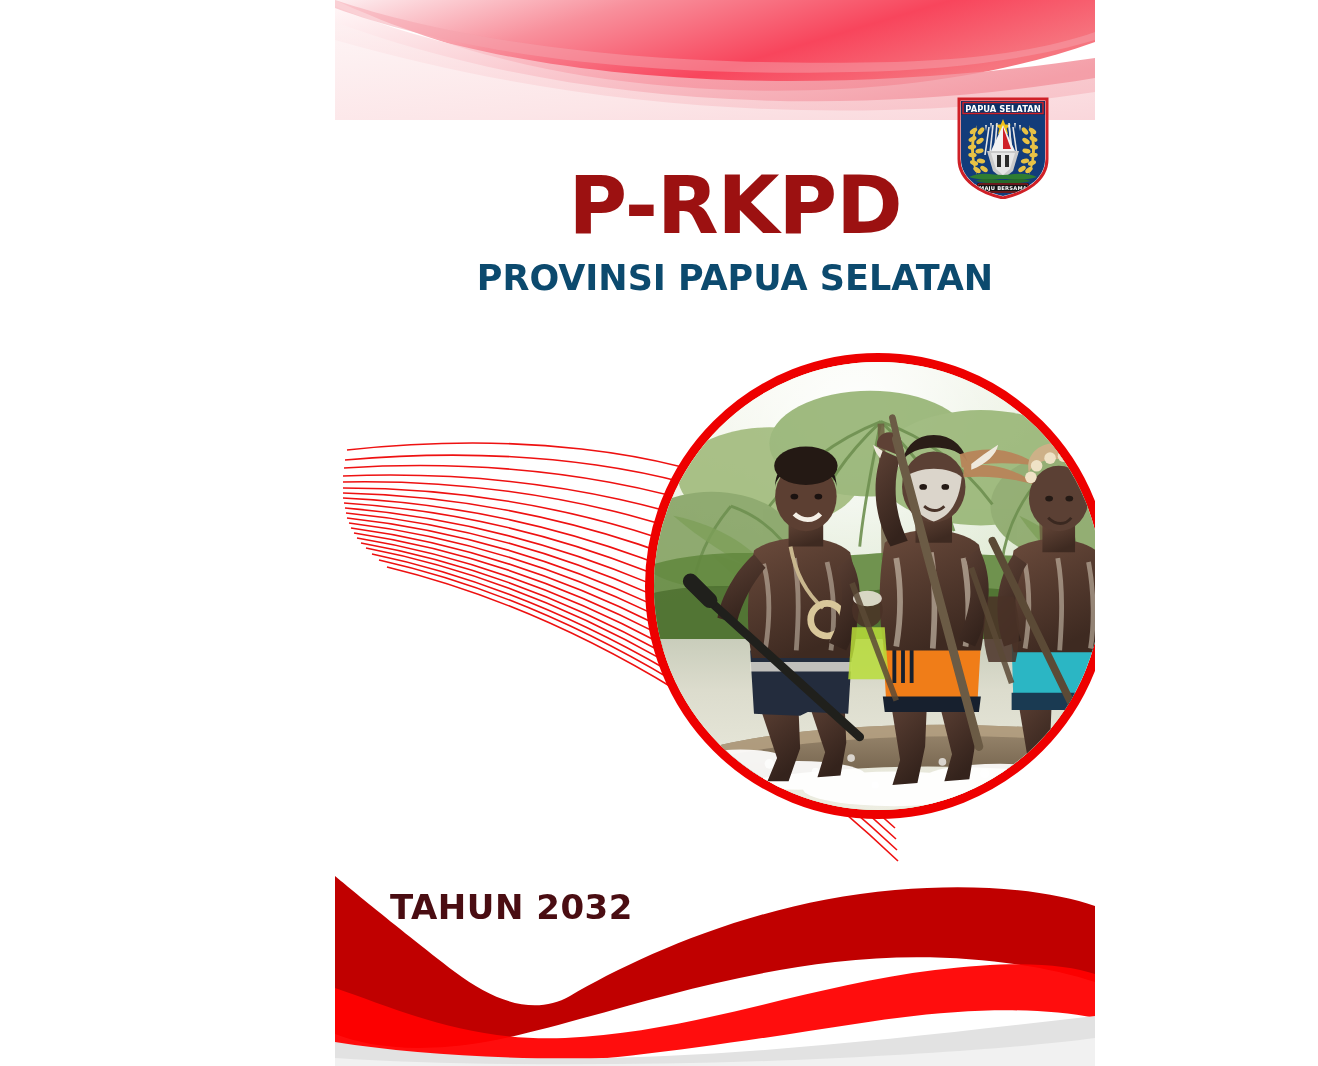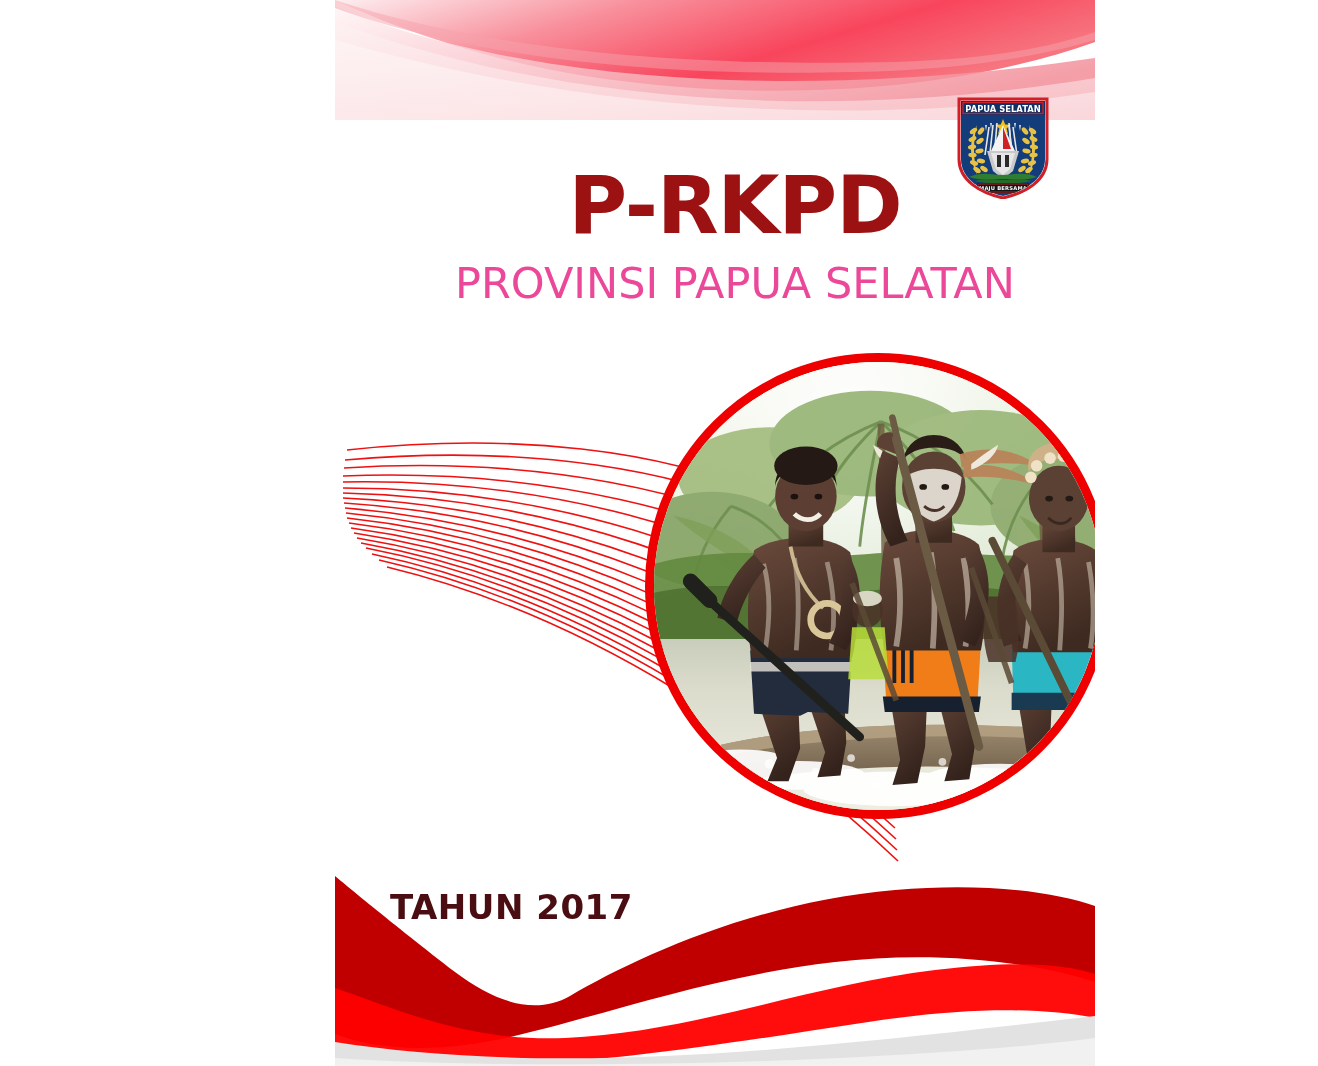--- a/index.html
+++ b/index.html
@@ -92,24 +92,24 @@
     font-weight: bold;
     font-size: 80px;
     line-height: 0.95;
     letter-spacing: -1px;
     color: #9c1111;
     text-align: center;
   }
   #sub-title {
     margin: 14px 0 0 0;
     font-family: "DejaVu Sans", sans-serif;
-    font-weight: normal;
-    font-size: 43px;
+    font-weight: bold;
+    font-size: 35px;
     letter-spacing: 0px;
-    color: #ec4899;
+    color: #0c4a6e;
     text-align: center;
   }
 
   #year-text {
     position: absolute;
     left: 55px;
     top: 887px;
     margin: 0;
     font-family: "DejaVu Sans", sans-serif;
     font-weight: bold;
@@ -507,16 +507,16 @@
           <text x="48" y="93.4" text-anchor="middle" font-family="DejaVu Sans, sans-serif" font-size="5.2" font-weight="bold" fill="#ffffff" letter-spacing="0.2">MAJU BERSAMA</text>
         </g>
       </svg>
     </div>
 
     <div id="title-block">
       <h1 id="main-title">P-RKPD</h1>
       <h2 id="sub-title">PROVINSI PAPUA SELATAN</h2>
     </div>
 
-    <p id="year-text">TAHUN 2017</p>
+    <p id="year-text">TAHUN 2032</p>
 
   </div>
 </div>
 
 </body></html>

